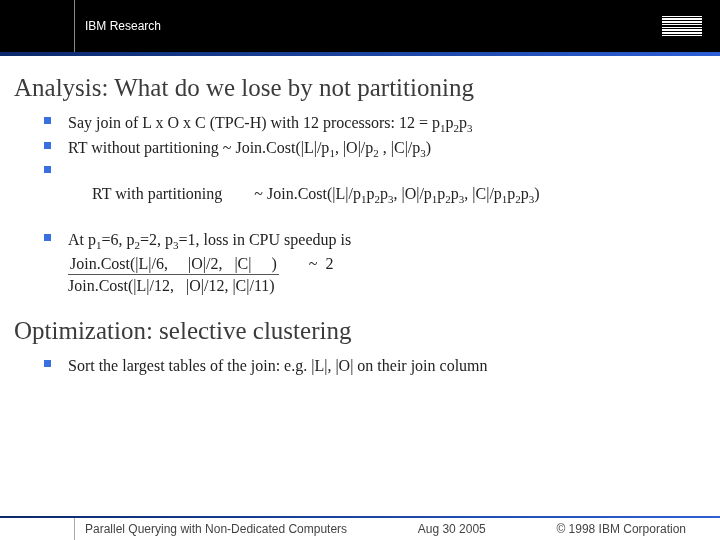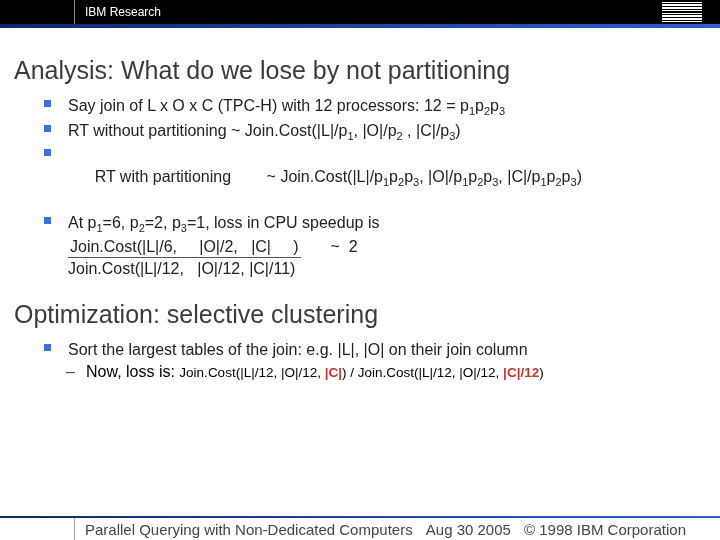--- a/index.html
+++ b/index.html
@@ -5,21 +5,21 @@
   * { margin: 0; padding: 0; box-sizing: border-box; }
   body {
     width: 720px;
     height: 540px;
     font-family: Arial, Helvetica, sans-serif;
     background: #fff;
     position: relative;
     overflow: hidden;
   }
   .header {
-    height: 24px;
+    height: 52px;
     background: #000;
     display: flex;
     align-items: center;
     justify-content: space-between;
     padding: 0 18px 0 0;
   }
   .header-left {
     display: flex;
     align-items: center;
     height: 100%;
@@ -44,21 +44,22 @@
   .ibm-logo div {
     height: 1.4px;
     width: 40px;
     background: #fff;
   }
   .subheader {
     height: 4px;
     background: linear-gradient(to right, #0b2a6b, #2d5fd6);
   }
   .content {
-    padding: 20px 14px 0 14px;
+    padding: 10px 14px 0 14px;
+    font-family: Liberation Serif, serif;
   }
   h1.section-title {
     font-size: 25px;
     font-weight: normal;
     color: #3b3b3b;
     margin: 8px 0 10px 0;
   }
   ul.bullets {
     list-style: none;
     padding-left: 30px;
@@ -111,21 +112,21 @@
   .footer {
     position: absolute;
     bottom: 0;
     left: 0;
     right: 0;
     height: 22px;
     display: flex;
     align-items: center;
     justify-content: space-between;
     padding: 0 34px 0 0;
-    font-size: 15px;
+    font-size: 12px;
     color: #444;
   }
   .footer-left {
     display: flex;
     align-items: center;
     height: 100%;
   }
   .footer-vline {
     width: 1px;
     height: 100%;
@@ -186,25 +187,20 @@
         <span class="tilde" style="white-space:pre;">~  2</span>
       </div>
     </li>
   </ul>
 
   <h1 class="section-title" style="margin-top:20px;">Optimization: selective clustering</h1>
 
   <ul class="bullets">
     <li>Sort the largest tables of the join: e.g. |L|, |O| on their join column</li>
   </ul>
-  <ul class="sub-dash">
-    <li>
-      <span>Now, loss is: </span><span class="small">Join.Cost(|L|/12, |O|/12, </span><span class="small hl">|C|</span><span class="small">)  / Join.Cost(|L|/12, |O|/12, </span><span class="small hl">|C|/12</span><span class="small">)</span>
-    </li>
-  </ul>
 
 </div>
 
 <div class="footer-bar"></div>
 <div class="footer">
   <div class="footer-left">
     <div class="footer-vline"></div>
     <span>Parallel Querying with Non-Dedicated Computers</span>
   </div>
   <span>Aug 30 2005</span>

